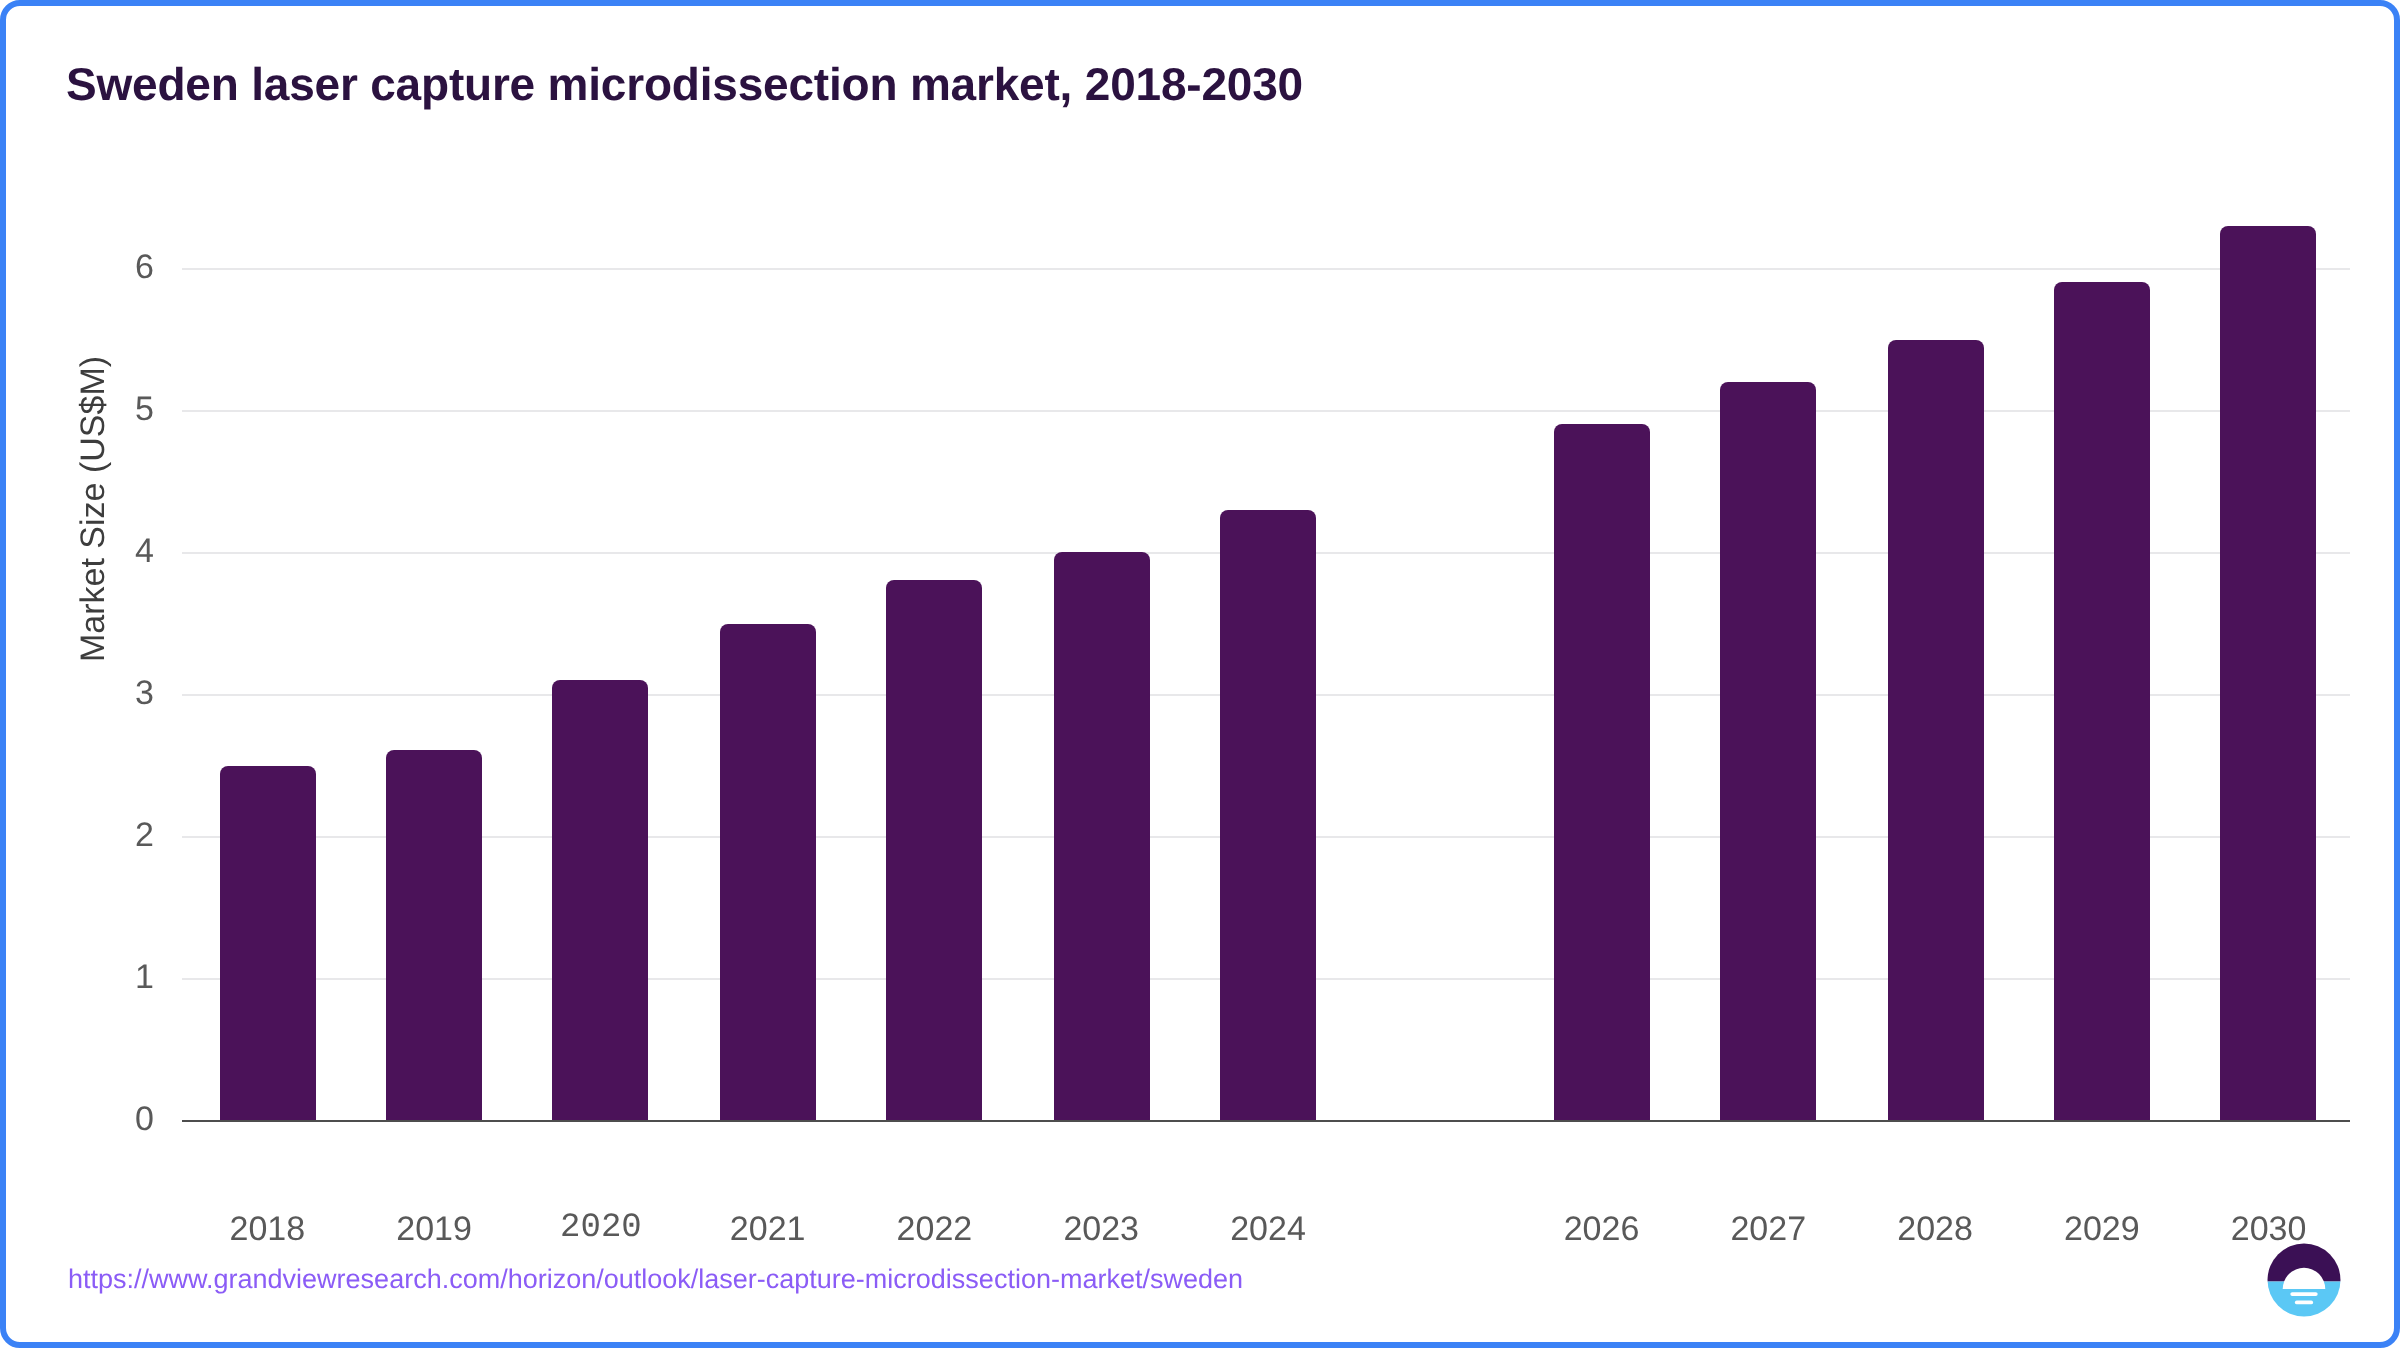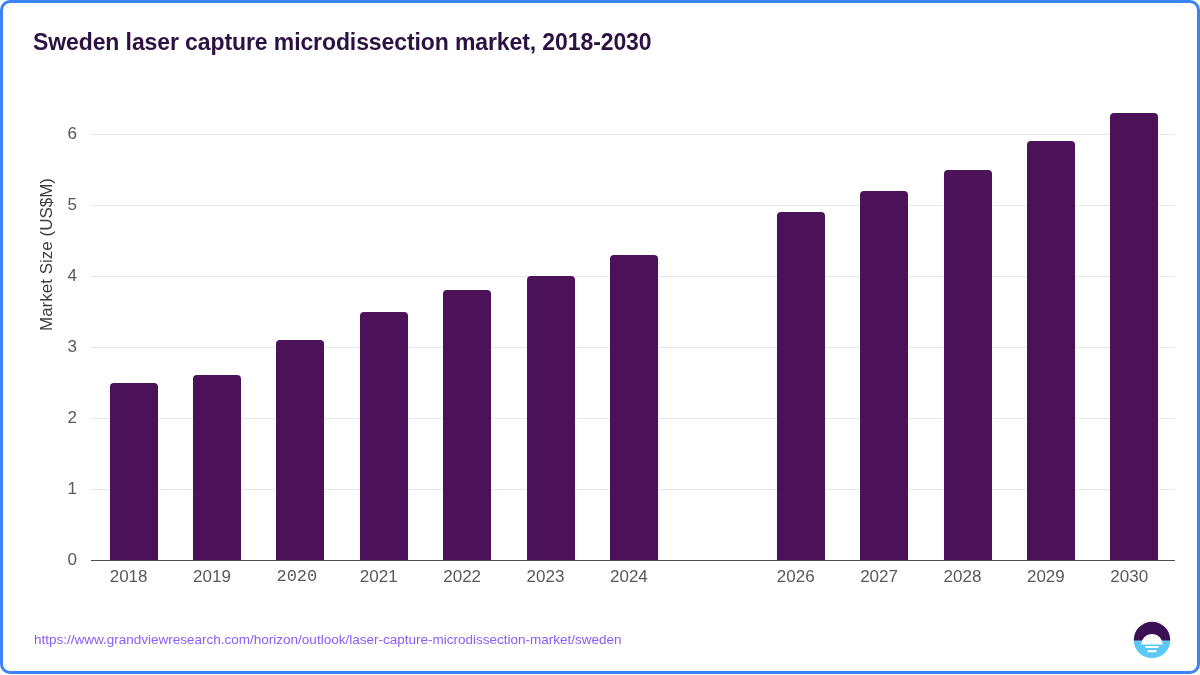--- a/index.html
+++ b/index.html
@@ -90,23 +90,23 @@
   .bar {
     position: absolute;
     bottom: 0;
     left: 0;
     width: 100%;
     background: #4b1259;
     border-radius: 4px 4px 0 0;
   }
   .xtick {
     position: absolute;
-    top: 464px;               
-    width: 100%;
-    text-align: left;
+    top: 502px;               
+    width: 100%;
+    text-align: center;
     font-size: 17px;
     color: #595959;
     white-space: nowrap;
   }
 
   
   #source-url {
     position: absolute;
     left: 31px;
     top: 629px;

